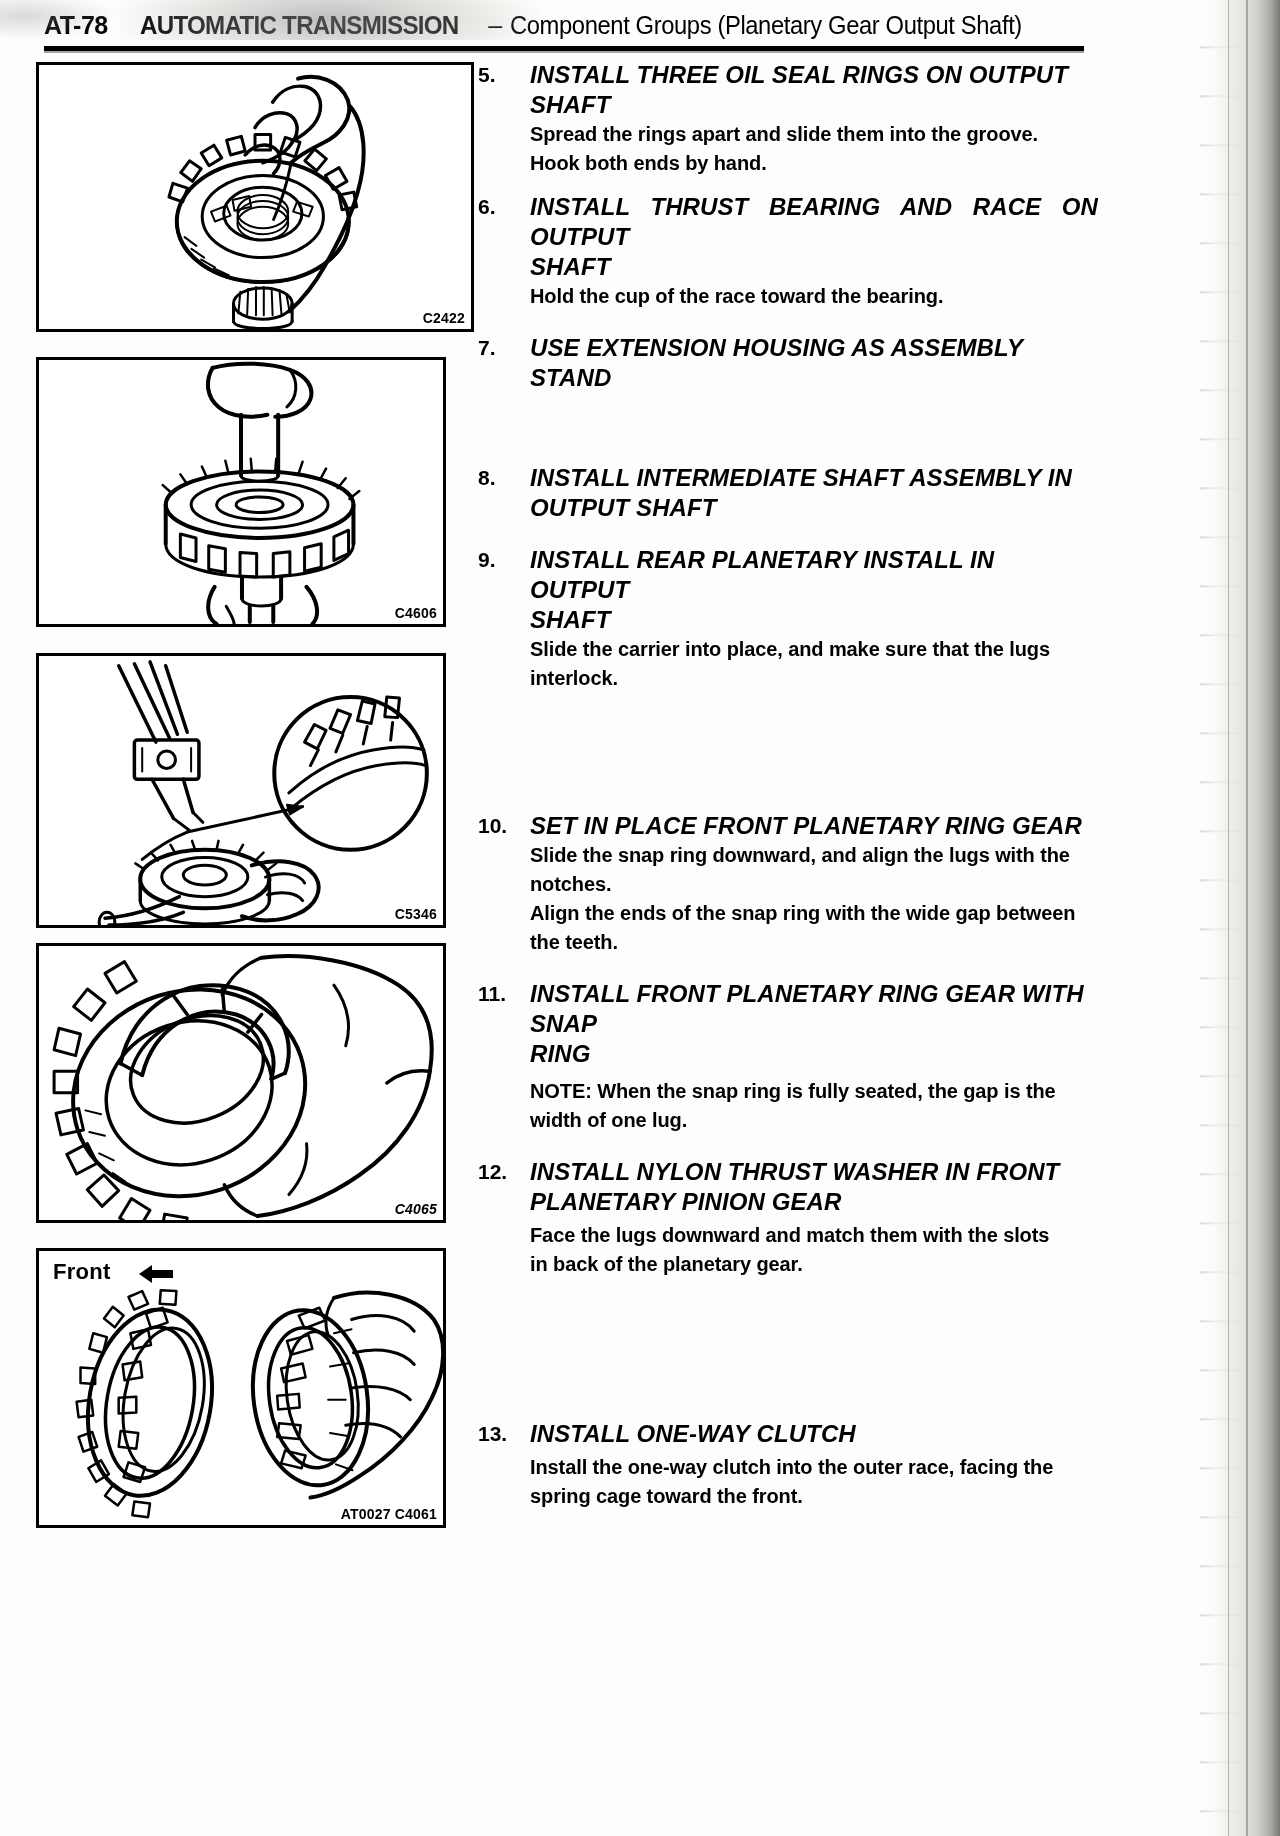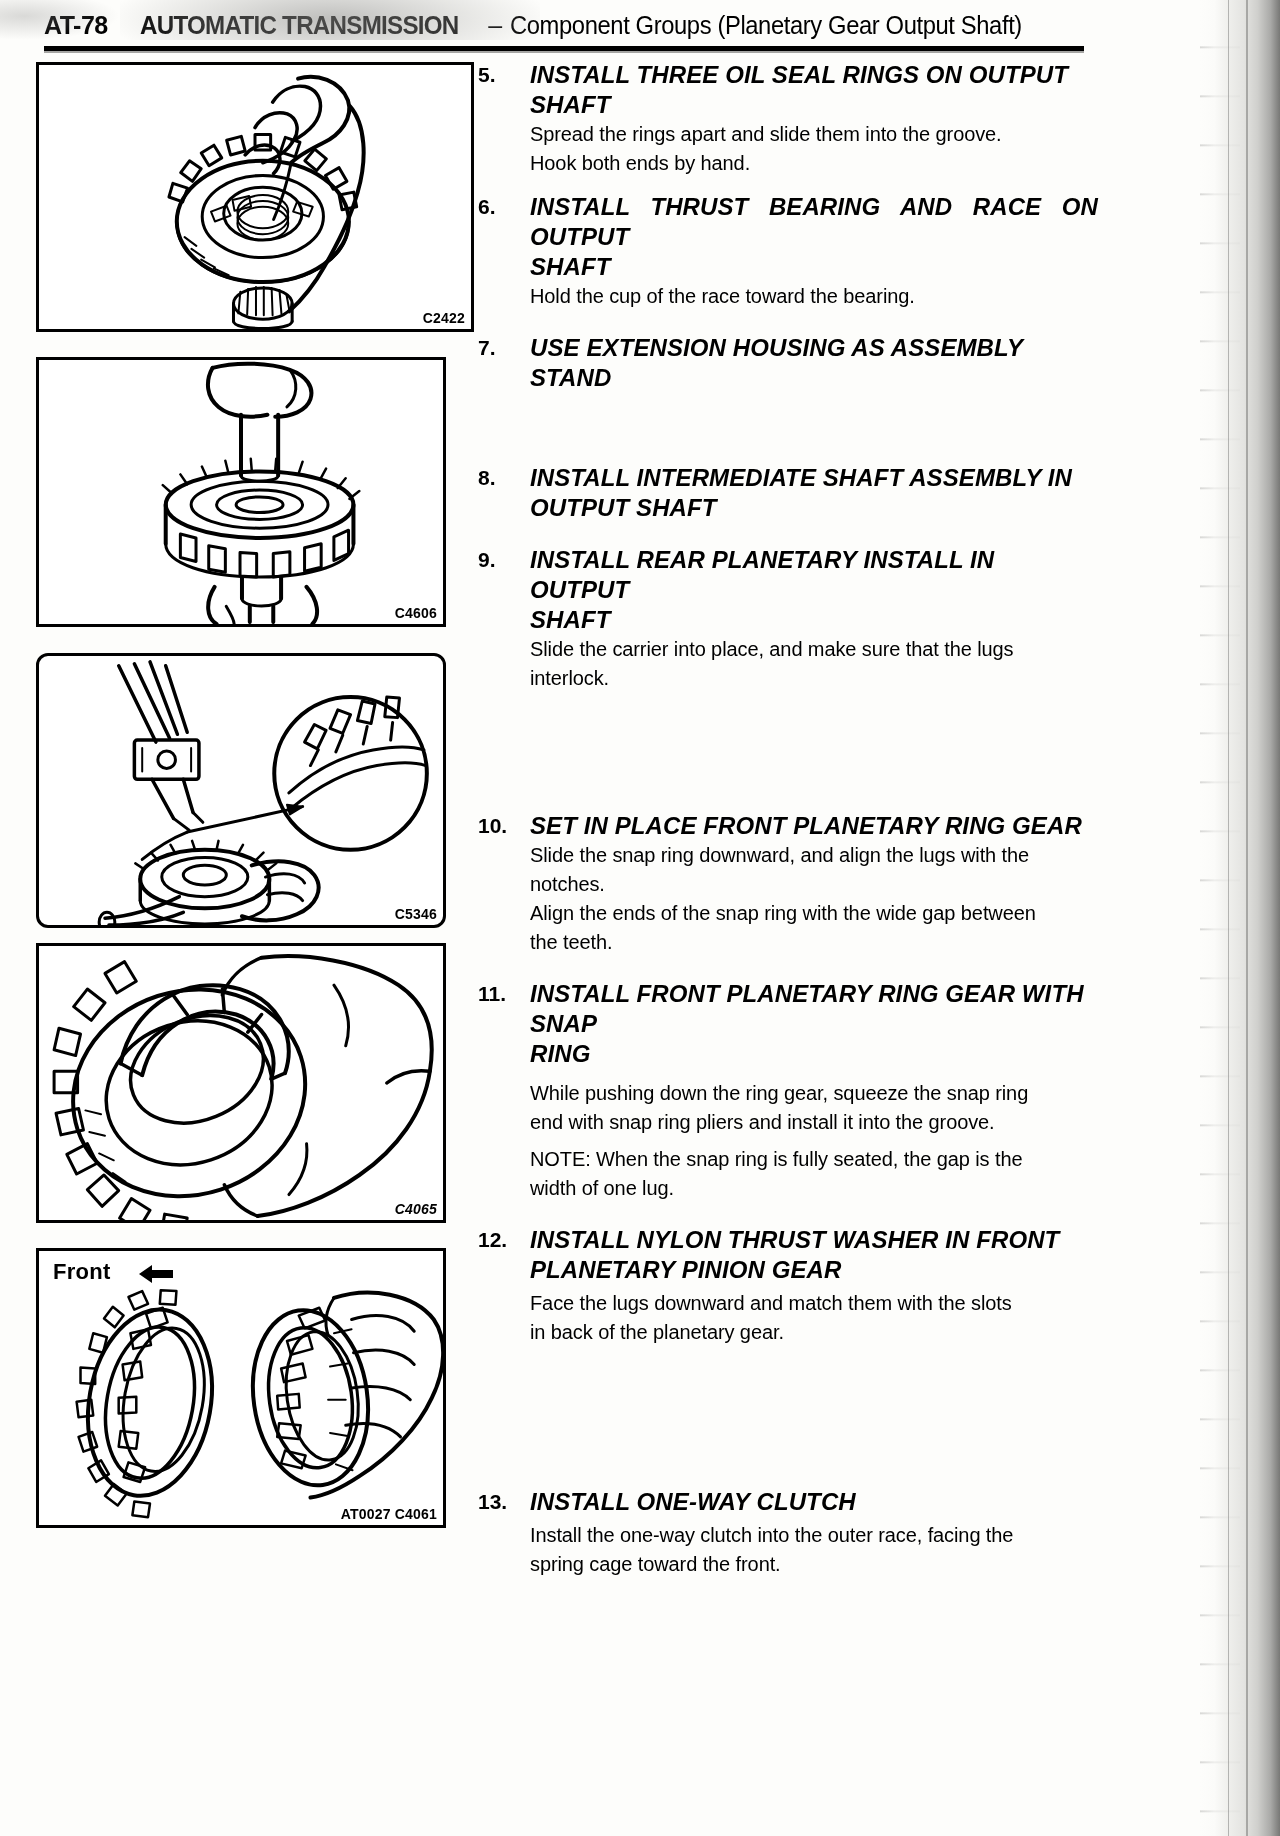--- a/index.html
+++ b/index.html
@@ -205,21 +205,21 @@
   }
   .step-title.just {
     text-align: justify;
   }
   .step-body {
     margin-left: 52px;
     font-size: 20px;
     line-height: 29px;
     letter-spacing: -0.1px;
     white-space: pre-line;
-    font-weight: normal;
+    font-weight: bold;
   }
   .gap-s { height: 14px; }
   .gap-m { height: 22px; }
   .gap-xxl { height: 70px; }
   .note-label { }
 </style>
 </head>
 <body>
 
 <div class="page">
@@ -320,21 +320,21 @@
         <path d="M214 252 L214 268 M238 252 L238 268" stroke-width="4"></path>
 
         <path d="M178 232 C168 248 170 264 180 270" stroke-width="4"></path>
         <path d="M272 232 C284 246 286 262 278 270" stroke-width="4"></path>
         <path d="M190 252 C196 262 198 268 198 270"></path>
       </g>
     </svg>
     <div class="fig-caption">C4606</div>
   </div>
 
-  <div class="fig" style="top:653px; left:36px; width:410px; height:275px;border-radius:12px;">
+  <div class="fig" style="top:653px; left:36px; width:410px; height:275px;">
     <svg class="art" viewBox="0 0 410 275">
       <g fill="none" stroke="#000" stroke-width="3" stroke-linecap="round" stroke-linejoin="round">
 
         <path d="M80 10 L118 88 M96 8 L132 84" stroke-width="3.5"></path>
         <path d="M112 6 L140 80 M128 10 L150 78" stroke-width="3.5"></path>
 
         <rect x="96" y="86" width="66" height="40" rx="3" stroke-width="3.5"></rect>
         <circle cx="129" cy="106" r="9" stroke-width="3"></circle>
         <path d="M104 94 L104 118 M154 94 L154 118" stroke-width="2"></path>
 
@@ -552,22 +552,20 @@
     </div>
 
     <div class="gap-m"></div>
 
     <div class="step">
       <div class="step-head">
         <div class="step-num">11.</div>
         <div class="step-title">INSTALL FRONT PLANETARY RING GEAR WITH SNAP
 RING</div>
       </div>
-      <div class="step-body" style="margin-top:10px">While pushing down the ring gear, squeeze the snap ring
-end with snap ring pliers and install it into the groove.</div>
       <div class="step-body note-label" style="margin-top:8px">NOTE:   When the snap ring is fully seated, the gap is the
 width of one lug.</div>
     </div>
 
     <div class="gap-m"></div>
 
     <div class="step">
       <div class="step-head">
         <div class="step-num">12.</div>
         <div class="step-title">INSTALL NYLON THRUST WASHER IN FRONT

